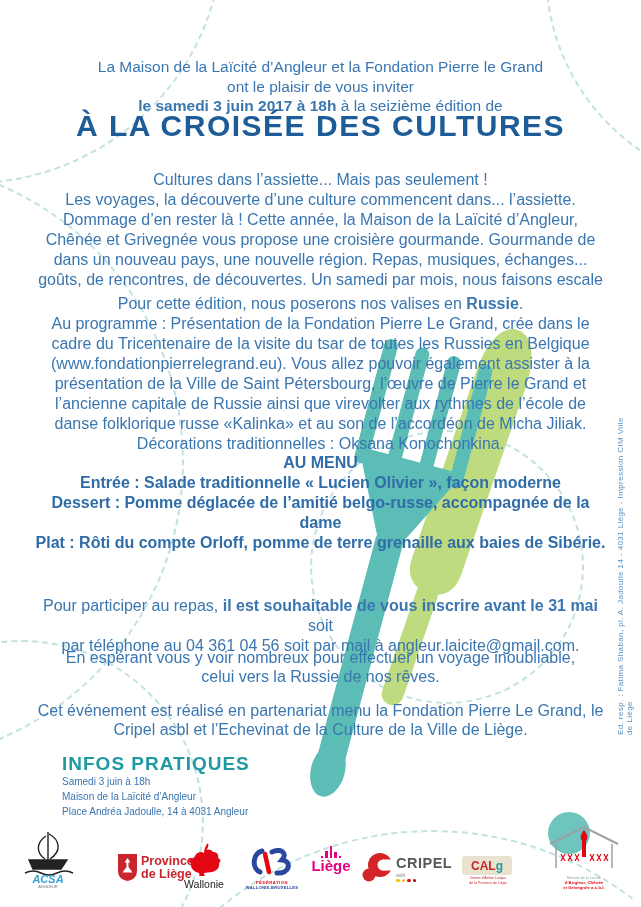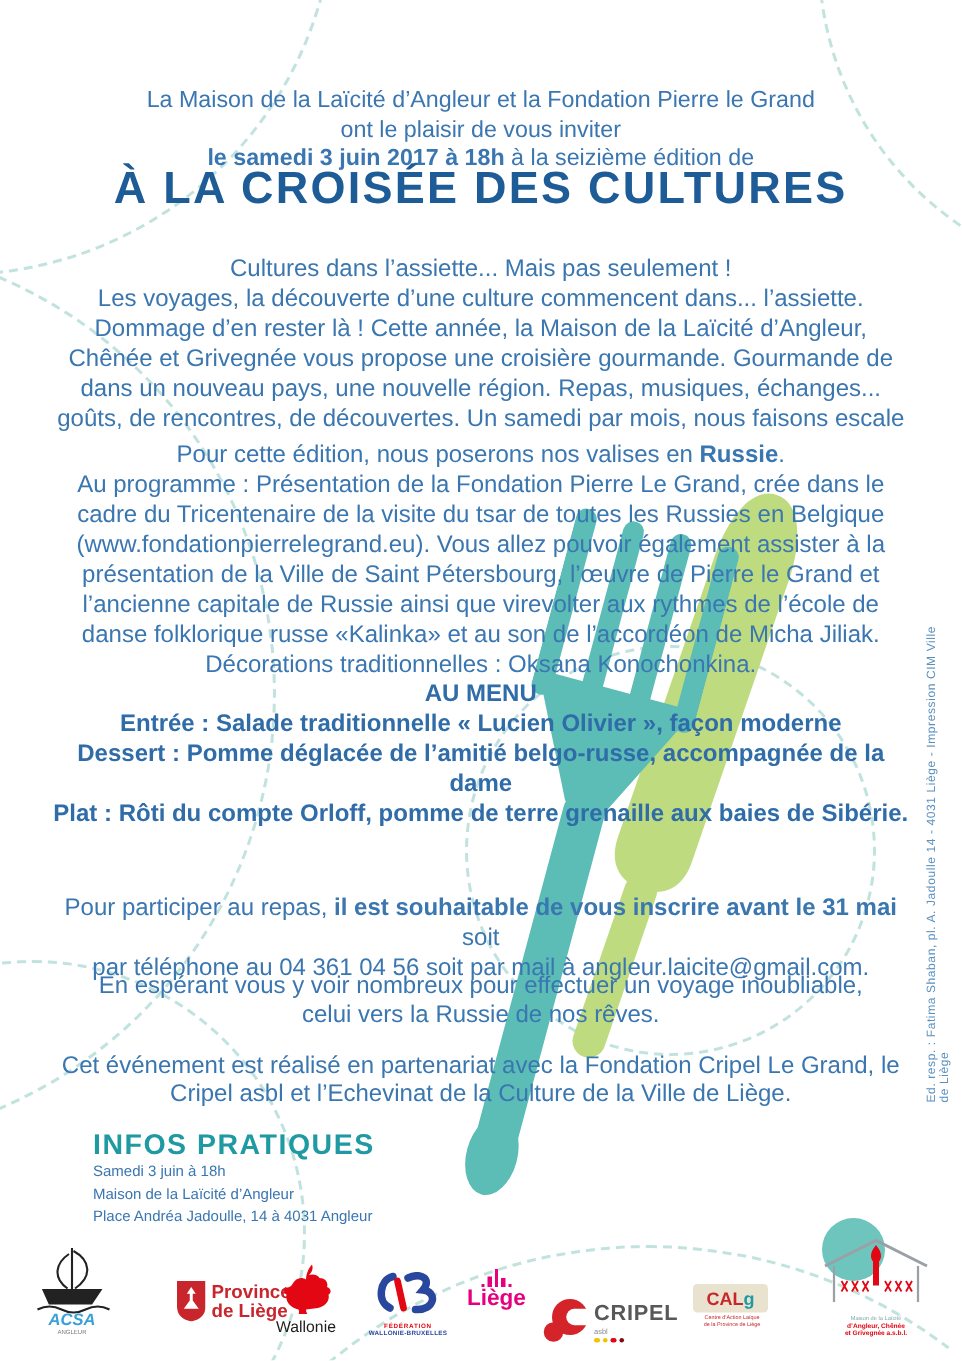--- a/index.html
+++ b/index.html
@@ -125,21 +125,21 @@
     <div><span>Pour participer au repas, </span><span class="b">il est souhaitable de vous inscrire avant le 31 mai</span><span> soit</span></div>
     <div>par téléphone au 04 361 04 56 soit par mail à angleur.laicite@gmail.com.</div>
   </div>
 
   <div class="tb lh19" style="top:648px">
     <div>En espérant vous y voir nombreux pour effectuer un voyage inoubliable,</div>
     <div>celui vers la Russie de nos rêves.</div>
   </div>
 
   <div class="tb lh19" style="top:701px">
-    <div>Cet événement est réalisé en partenariat avec la Fondation Cripel Le Grand, le</div>
+    <div>Cet événement est réalisé en partenariat menu la Fondation Pierre Le Grand, le</div>
     <div>Cripel asbl et l’Echevinat de la Culture de la Ville de Liège.</div>
   </div>
 
   <div class="tb infos-h" style="top:754px">INFOS PRATIQUES</div>
   <div class="tb infos-l" style="top:775px">
     <div>Samedi 3 juin à 18h</div>
     <div>Maison de la Laïcité d’Angleur</div>
     <div>Place Andréa Jadoulle, 14 à 4031 Angleur</div>
   </div>
 
@@ -191,21 +191,21 @@
     <div class="lg-bars">
       <i style="height:2.5px"></i>
         <i style="height:7px"></i>
         <i style="height:12px"></i>
         <i style="height:6px"></i>
         <i style="height:2.5px"></i>
     </div>
     <div class="lg-t">Liège</div>
   </div>
 
-  <div class="logo cripel" style="left:362px; top:852px;margin-top:13px;">
+  <div class="logo cripel" style="left:362px; top:852px;">
     <svg width="32" height="32" viewBox="0 0 32 32">
       <circle cx="18" cy="13" r="12" fill="#d5232a"></circle>
       <circle cx="21" cy="13" r="5.5" fill="#fff"></circle>
       <rect x="21" y="7.5" width="11" height="11" fill="#fff"></rect>
       <circle cx="7" cy="23" r="6.5" fill="#d5232a"></circle>
     </svg>
     <div>
       <span class="cripel-t">CRIPEL</span>
       <div class="cripel-s">asbl</div>
       <div class="dots">

